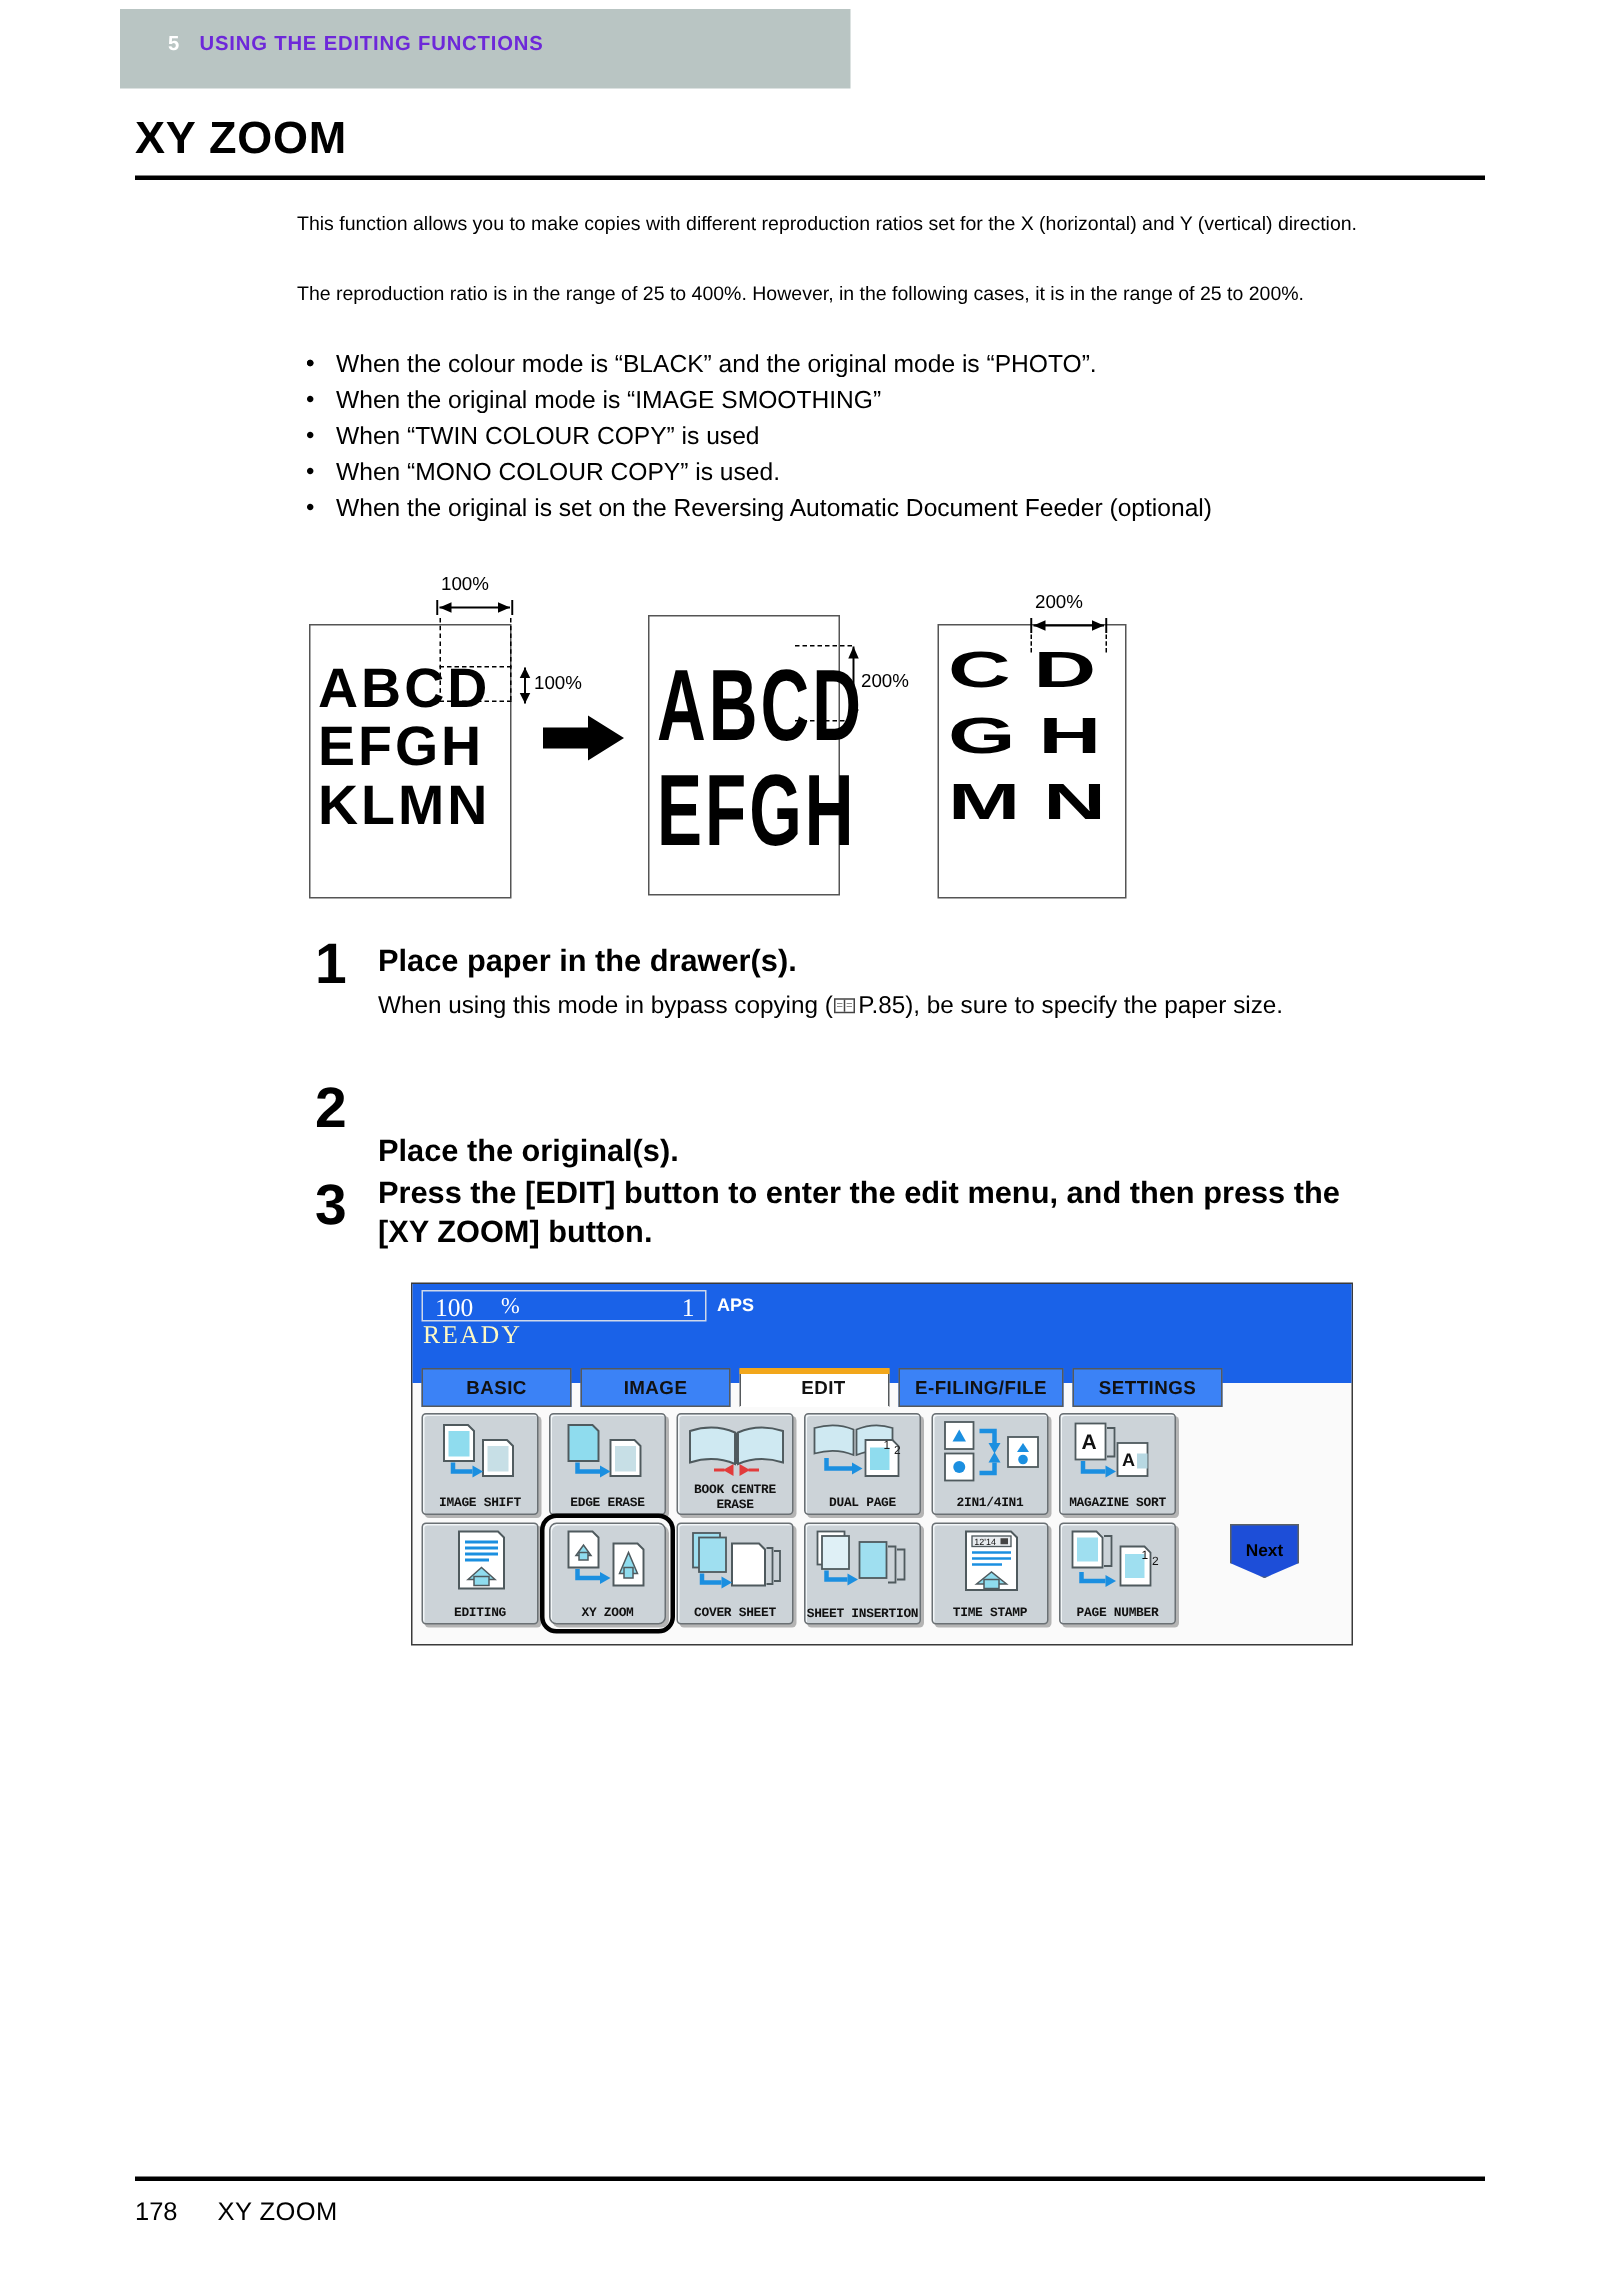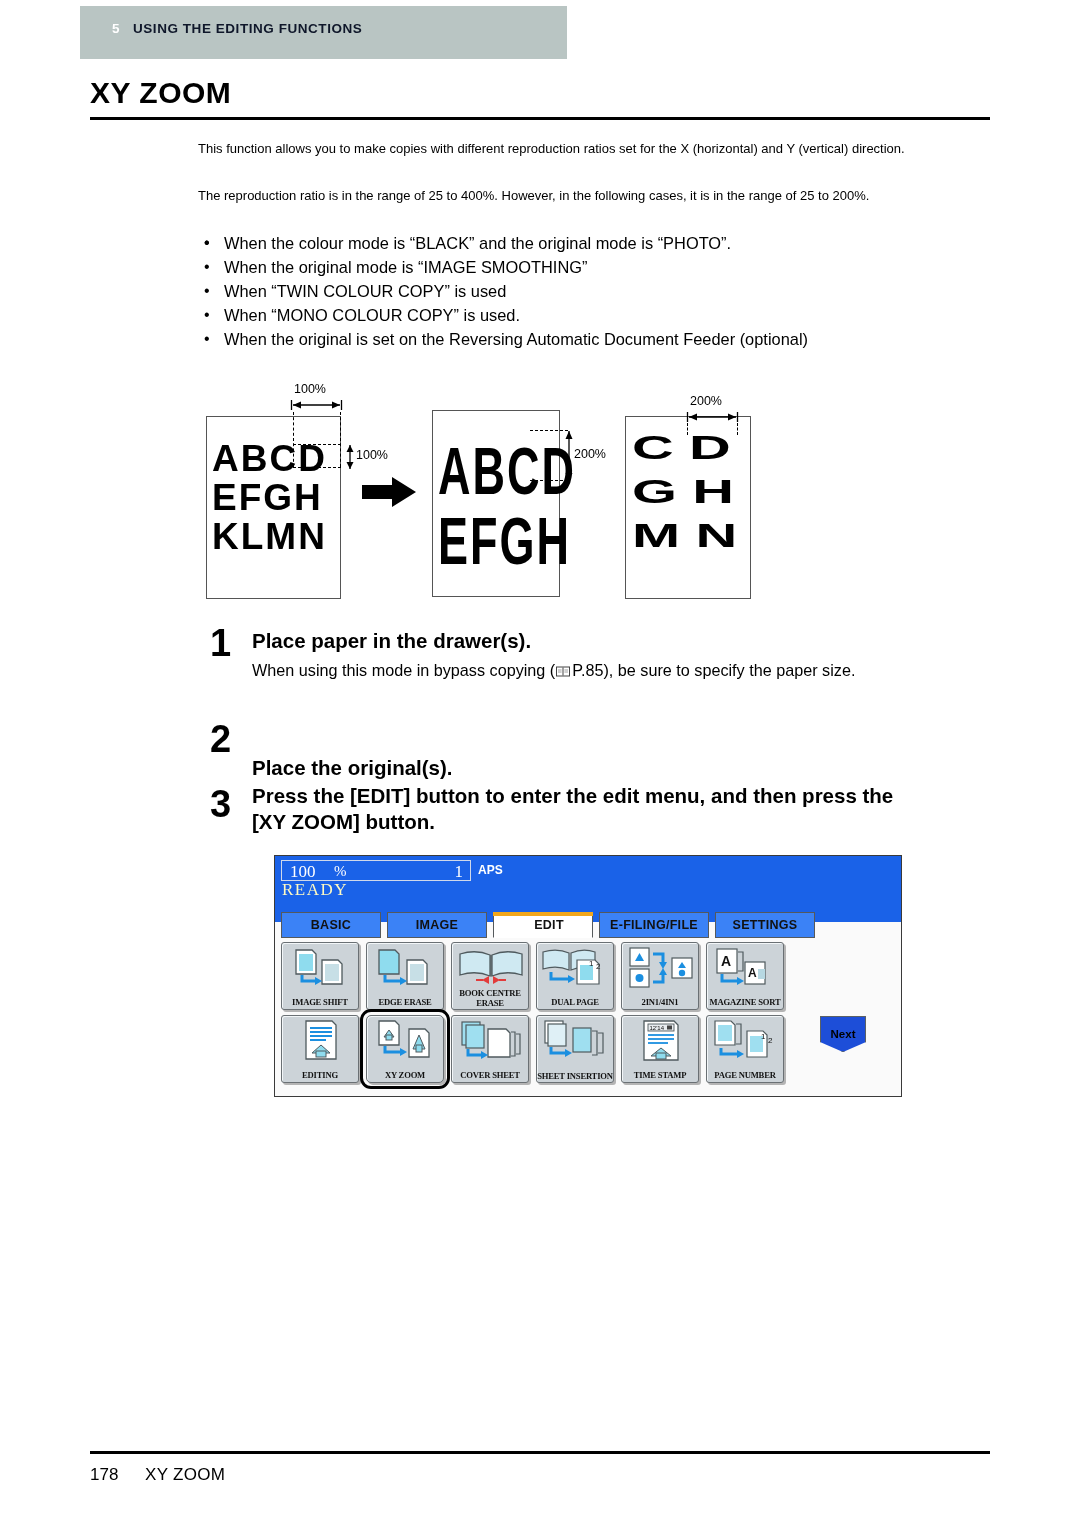--- a/index.html
+++ b/index.html
@@ -15,21 +15,21 @@
   #chapter-band{
     position:absolute;left:80px;top:6px;width:487px;height:53px;
     background:#b9c5c3;
   }
   #chapter-band .num{
     position:absolute;left:32px;top:15px;
     font-size:13.5px;font-weight:bold;color:#ffffff;letter-spacing:.2px;
   }
   #chapter-band .ttl{
     position:absolute;left:53px;top:15px;
-    font-size:13.5px;font-weight:bold;color:#0f172a;letter-spacing:.55px;
+    font-size:13.5px;font-weight:bold;color:#6d28d9;letter-spacing:.55px;
   }
   
   #page-title{
     position:absolute;left:90px;top:76px;
     font-size:30px;font-weight:bold;letter-spacing:.5px;
   }
   #title-rule{
     position:absolute;left:90px;top:117px;width:900px;height:3px;background:#000;
   }
   
@@ -115,21 +115,21 @@
   #grid{position:absolute;left:6px;top:86px;width:520px;}
   .btn-row{display:flex;gap:7px;height:68px;margin-bottom:5px;}
   .fbtn{
     width:78px;height:68px;box-sizing:border-box;
     background:#ccd3d8;border:1.3px solid #6a7074;
     border-radius:3px;position:relative;
     box-shadow:inset 1px 1px 0 #f2f6f8, 2px 2px 0 rgba(0,0,0,.28);
   }
   .fbtn .lbl{
     position:absolute;left:0;right:0;bottom:2px;text-align:center;
-    font-size:8.6px;font-weight:bold;font-family:Liberation Serif, serif;
+    font-size:8.6px;font-weight:bold;font-family:Liberation Mono, monospace;
     line-height:9.4px;letter-spacing:-.2px;color:#111;
   }
   .fbtn .art{position:absolute;left:0;right:0;top:3px;height:44px;}
   .fbtn.selected{outline:3.5px solid #000;outline-offset:3px;border-radius:5px;}
   #next-btn{
     position:absolute;left:545px;top:160px;width:44px;height:34px;
     background:#1d4ed8;border:1.4px solid #5b6164;
     font-size:11.5px;font-weight:bold;font-family:"Liberation Sans",sans-serif;
     display:flex;align-items:center;justify-content:center;
     clip-path:polygon(0 0,100% 0,100% 72%,50% 100%,0 72%);

